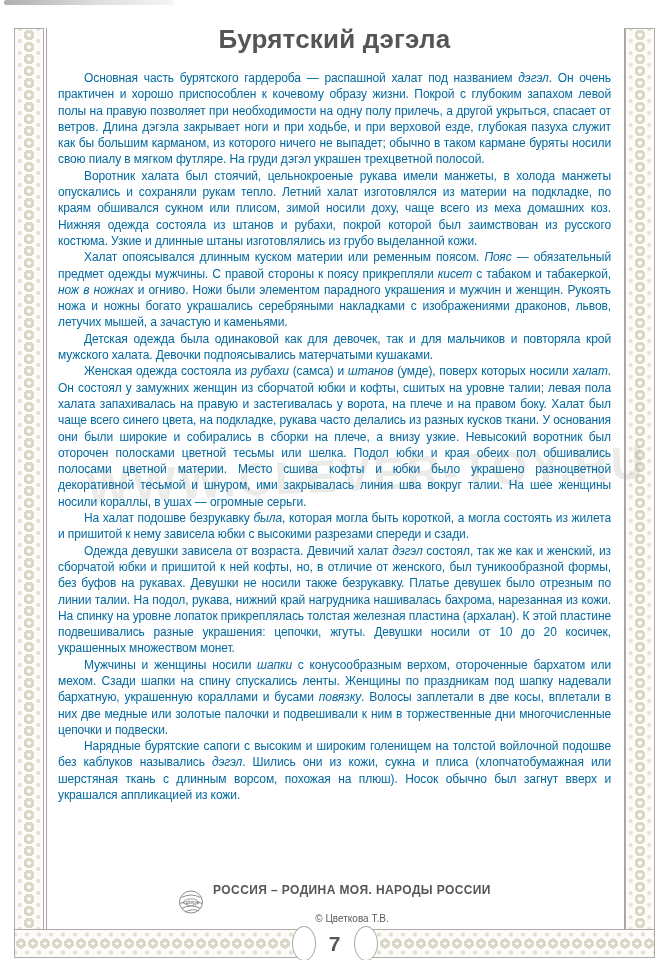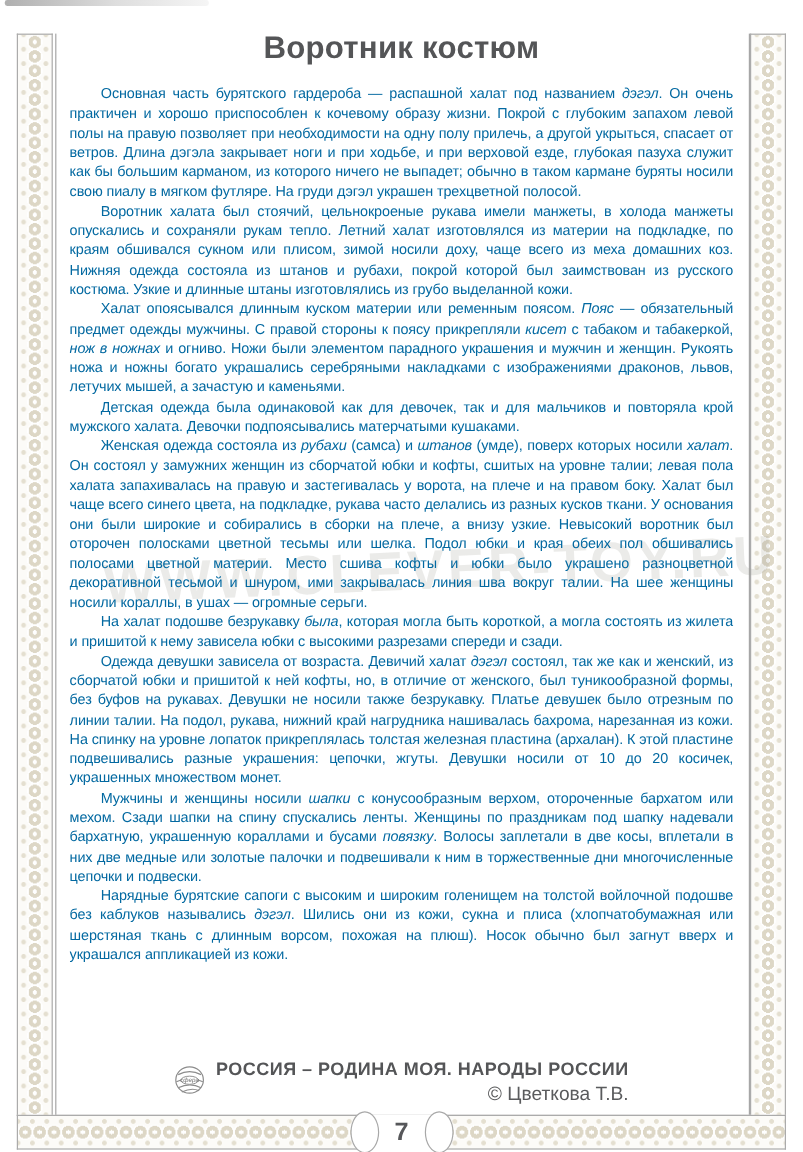--- a/index.html
+++ b/index.html
@@ -150,48 +150,48 @@
     position: absolute;
     left: 0; right: 0;
     top: 883px;
     display: flex;
     align-items: center;
     justify-content: center;
     gap: 9px;
     z-index: 1;
   }
   .footer .series {
-    font-size: 15px;
+    font-size: 12px;
     font-weight: bold;
     letter-spacing: 0.4px;
     color: #545557;
     text-align: center;
   }
   .footer .copyright {
-    font-size: 16px;
+    font-size: 10px;
     color: #5a5b5d;
-    text-align: right;
-    margin-top: 4px;
+    text-align: center;
+    margin-top: 16px;
   }
 </style>
 </head>
 <body>
 
 <div class="page">
 
   <div class="artifact"></div>
 
   <div class="lace lace-v lace-left"></div>
   <div class="lace lace-v lace-right"></div>
   <div class="frame"></div>
 
   <div class="watermark">WWW.CLEVER-TOY.RU</div>
 
   <div class="content">
-    <h1 class="title">Воротник костюм</h1>
+    <h1 class="title">Бурятский дэгэла</h1>
     <div class="body-text">
         <p><span>Основная часть бурятского гардероба — распашной халат под названием </span><em>дэгэл</em><span>. Он очень практичен и хорошо приспособлен к кочевому образу жизни. Покрой с глубоким запахом левой полы на правую позволяет при необходимости на одну полу прилечь, а другой укрыться, спасает от ветров. Длина дэгэла закрывает ноги и при ходьбе, и при верховой езде, глубокая пазуха служит как бы большим карманом, из которого ничего не выпадет; обычно в таком кармане буряты носили свою пиалу в мягком футляре. На груди дэгэл украшен трехцветной полосой.</span></p>
         <p><span>Воротник халата был стоячий, цельнокроеные рукава имели манжеты, в холода манжеты опускались и сохраняли рукам тепло. Летний халат изготовлялся из материи на подкладке, по краям обшивался сукном или плисом, зимой носили доху, чаще всего из меха домашних коз. Нижняя одежда состояла из штанов и рубахи, покрой которой был заимствован из русского костюма. Узкие и длинные штаны изготовлялись из грубо выделанной кожи.</span></p>
         <p><span>Халат опоясывался длинным куском материи или ременным поясом. </span><em>Пояс</em><span> — обязательный предмет одежды мужчины. С правой стороны к поясу прикрепляли </span><em>кисет</em><span> с табаком и табакеркой, </span><em>нож в ножнах</em><span> и огниво. Ножи были элементом парадного украшения и мужчин и женщин. Рукоять ножа и ножны богато украшались серебряными накладками с изображениями драконов, львов, летучих мышей, а зачастую и каменьями.</span></p>
         <p><span>Детская одежда была одинаковой как для девочек, так и для мальчиков и повторяла крой мужского халата. Девочки подпоясывались матерчатыми кушаками.</span></p>
         <p><span>Женская одежда состояла из </span><em>рубахи</em><span> (самса) и </span><em>штанов</em><span> (умде), поверх которых носили </span><em>халат</em><span>. Он состоял у замужних женщин из сборчатой юбки и кофты, сшитых на уровне талии; левая пола халата запахивалась на правую и застегивалась у ворота, на плече и на правом боку. Халат был чаще всего синего цвета, на подкладке, рукава часто делались из разных кусков ткани. У основания они были широкие и собирались в сборки на плече, а внизу узкие. Невысокий воротник был оторочен полосками цветной тесьмы или шелка. Подол юбки и края обеих пол обшивались полосами цветной материи. Место сшива кофты и юбки было украшено разноцветной декоративной тесьмой и шнуром, ими закрывалась линия шва вокруг талии. На шее женщины носили кораллы, в ушах — огромные серьги.</span></p>
         <p><span>На халат подошве безрукавку </span><em>была</em><span>, которая могла быть короткой, а могла состоять из жилета и пришитой к нему зависела юбки с высокими разрезами спереди и сзади.</span></p>
         <p><span>Одежда девушки зависела от возраста. Девичий халат </span><em>дэгэл</em><span> состоял, так же как и женский, из сборчатой юбки и пришитой к ней кофты, но, в отличие от женского, был туникообразной формы, без буфов на рукавах. Девушки не носили также безрукавку. Платье девушек было отрезным по линии талии. На подол, рукава, нижний край нагрудника нашивалась бахрома, нарезанная из кожи. На спинку на уровне лопаток прикреплялась толстая железная пластина (архалан). К этой пластине подвешивались разные украшения: цепочки, жгуты. Девушки носили от 10 до 20 косичек, украшенных множеством монет.</span></p>
         <p><span>Мужчины и женщины носили </span><em>шапки</em><span> с конусообразным верхом, отороченные бархатом или мехом. Сзади шапки на спину спускались ленты. Женщины по праздникам под шапку надевали бархатную, украшенную кораллами и бусами </span><em>повязку</em><span>. Волосы заплетали в две косы, вплетали в них две медные или золотые палочки и подвешивали к ним в торжественные дни многочисленные цепочки и подвески.</span></p>
         <p><span>Нарядные бурятские сапоги с высоким и широким голенищем на толстой войлочной подошве без каблуков назывались </span><em>дэгэл</em><span>. Шились они из кожи, сукна и плиса (хлопчатобумажная или шерстяная ткань с длинным ворсом, похожая на плюш). Носок обычно был загнут вверх и украшался аппликацией из кожи.</span></p>

